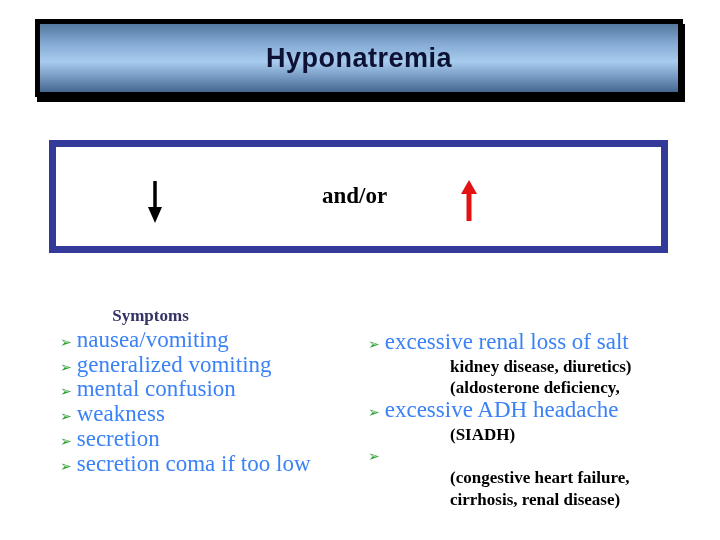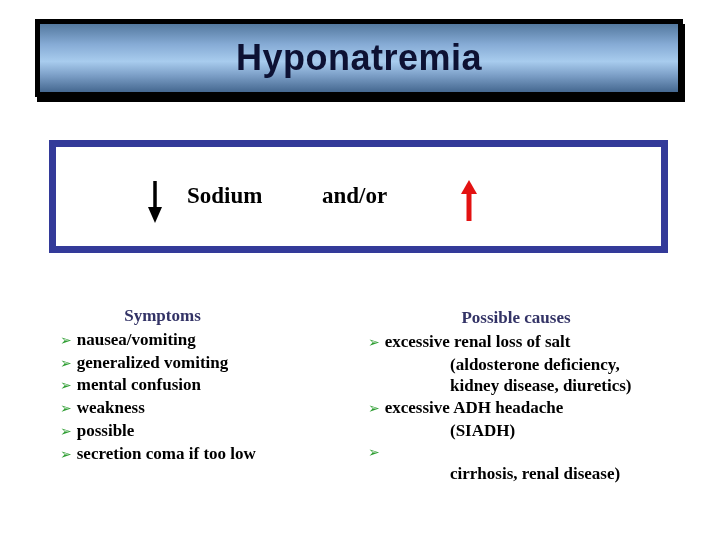--- a/index.html
+++ b/index.html
@@ -11,21 +11,21 @@
   
   .title-bar{
     position:absolute;left:35px;top:19px;width:648px;height:78px;
     box-sizing:border-box;border:5px solid #000;
     background:linear-gradient(180deg,#54799f 0%,#86abd5 30%,#a8ccee 55%,#7da0c8 75%,#456890 100%);
     box-shadow:2px 5px 0 #000;
     display:flex;align-items:center;justify-content:center;
   }
   .title-text{
     font-family:"Liberation Sans",sans-serif;font-weight:bold;
-    font-size:36px;color:#0d1133;letter-spacing:.5px;
+    font-size:27px;color:#0d1133;letter-spacing:.5px;
   }
 
   
   .eq-box{
     position:absolute;left:49px;top:140px;width:619px;height:113px;
     box-sizing:border-box;border:7px solid #333a99;background:#fff;
   }
   .eq-inner{position:relative;width:100%;height:100%;}
   .eq-text{
     position:absolute;top:36px;font-size:23px;font-weight:bold;color:#000;
@@ -36,34 +36,34 @@
   .eq-water{left:445px;color:#e31212;}
   .eq-arrow{position:absolute;top:31px;}
   .eq-arrow-down{left:87px;}
   .eq-arrow-up{left:401px;}
 
   
   .col-heading{
     position:absolute;font-size:17px;font-weight:bold;color:#333366;
     text-align:center;white-space:nowrap;
   }
-  .symptoms-heading{left:60px;top:306px;width:205px;}
+  .symptoms-heading{left:48px;top:306px;width:205px;}
   .causes-heading{left:416px;top:308px;width:200px;}
 
   .bullet-list{position:absolute;}
   .symptoms-list{left:60px;top:329px;}
   .causes-list{left:368px;top:331px;}
 
   .bullet-line{display:flex;align-items:baseline;line-height:21.7px;}
   .bullet{
     font-family:"DejaVu Sans",sans-serif;font-size:14px;color:#2f9e33;
     margin-right:5px;flex:0 0 auto;
   }
   .line-text{
-    font-size:17px;font-weight:bold;color:#000000;white-space:nowrap;
+    font-size:23px;font-weight:normal;color:#3b82f6;white-space:nowrap;
   }
   .detail-line{
     padding-left:82px;font-size:17px;font-weight:bold;color:#000;
     line-height:21.7px;white-space:nowrap;
   }
 </style>
 </head>
 <body>
 
 <div class="slide">
@@ -71,21 +71,20 @@
   <div class="title-bar">
     <span class="title-text">Hyponatremia</span>
   </div>
 
   <div class="eq-box">
     <div class="eq-inner">
       <svg class="eq-arrow eq-arrow-down" width="24" height="46" viewBox="0 0 24 46">
         <line x1="12" y1="3" x2="12" y2="31" stroke="#000000" stroke-width="3.5"></line>
         <polygon points="5,29 19,29 12,45" fill="#000000"></polygon>
       </svg>
-      <span class="eq-text eq-sodium">Sodium</span>
       <span class="eq-text eq-connector">and/or</span>
       <svg class="eq-arrow eq-arrow-up" width="24" height="46" viewBox="0 0 24 46">
         <line x1="12" y1="43" x2="12" y2="14" stroke="#e31212" stroke-width="5"></line>
         <polygon points="4,16 20,16 12,2" fill="#e31212"></polygon>
       </svg>
     </div>
   </div>
 
   <div class="col-heading symptoms-heading">Symptoms</div>
   <div class="bullet-list symptoms-list">
@@ -100,46 +99,46 @@
       <div class="bullet-line">
         <span class="bullet">➢</span>
         <span class="line-text">mental confusion</span>
       </div>
       <div class="bullet-line">
         <span class="bullet">➢</span>
         <span class="line-text">weakness</span>
       </div>
       <div class="bullet-line">
         <span class="bullet">➢</span>
-        <span class="line-text">possible</span>
+        <span class="line-text">secretion</span>
       </div>
       <div class="bullet-line">
         <span class="bullet">➢</span>
         <span class="line-text">secretion coma if too low</span>
       </div>
     </div>
 
-  <div class="col-heading causes-heading">Possible causes</div>
   <div class="bullet-list causes-list">
       <div class="cause-item">
         <div class="bullet-line">
           <span class="bullet">➢</span>
           <span class="line-text">excessive renal loss of salt</span>
         </div>
+        <div class="detail-line">kidney disease, diuretics)</div>
         <div class="detail-line">(aldosterone deficiency,</div>
-        <div class="detail-line">kidney disease, diuretics)</div>
       </div>
       <div class="cause-item">
         <div class="bullet-line">
           <span class="bullet">➢</span>
           <span class="line-text">excessive ADH headache</span>
         </div>
         <div class="detail-line">(SIADH)</div>
       </div>
       <div class="cause-item">
         <div class="bullet-line">
           <span class="bullet">➢</span>
         </div>
+        <div class="detail-line">(congestive heart failure,</div>
         <div class="detail-line">cirrhosis, renal disease)</div>
       </div>
     </div>
 
 </div>
 
 </body></html>

